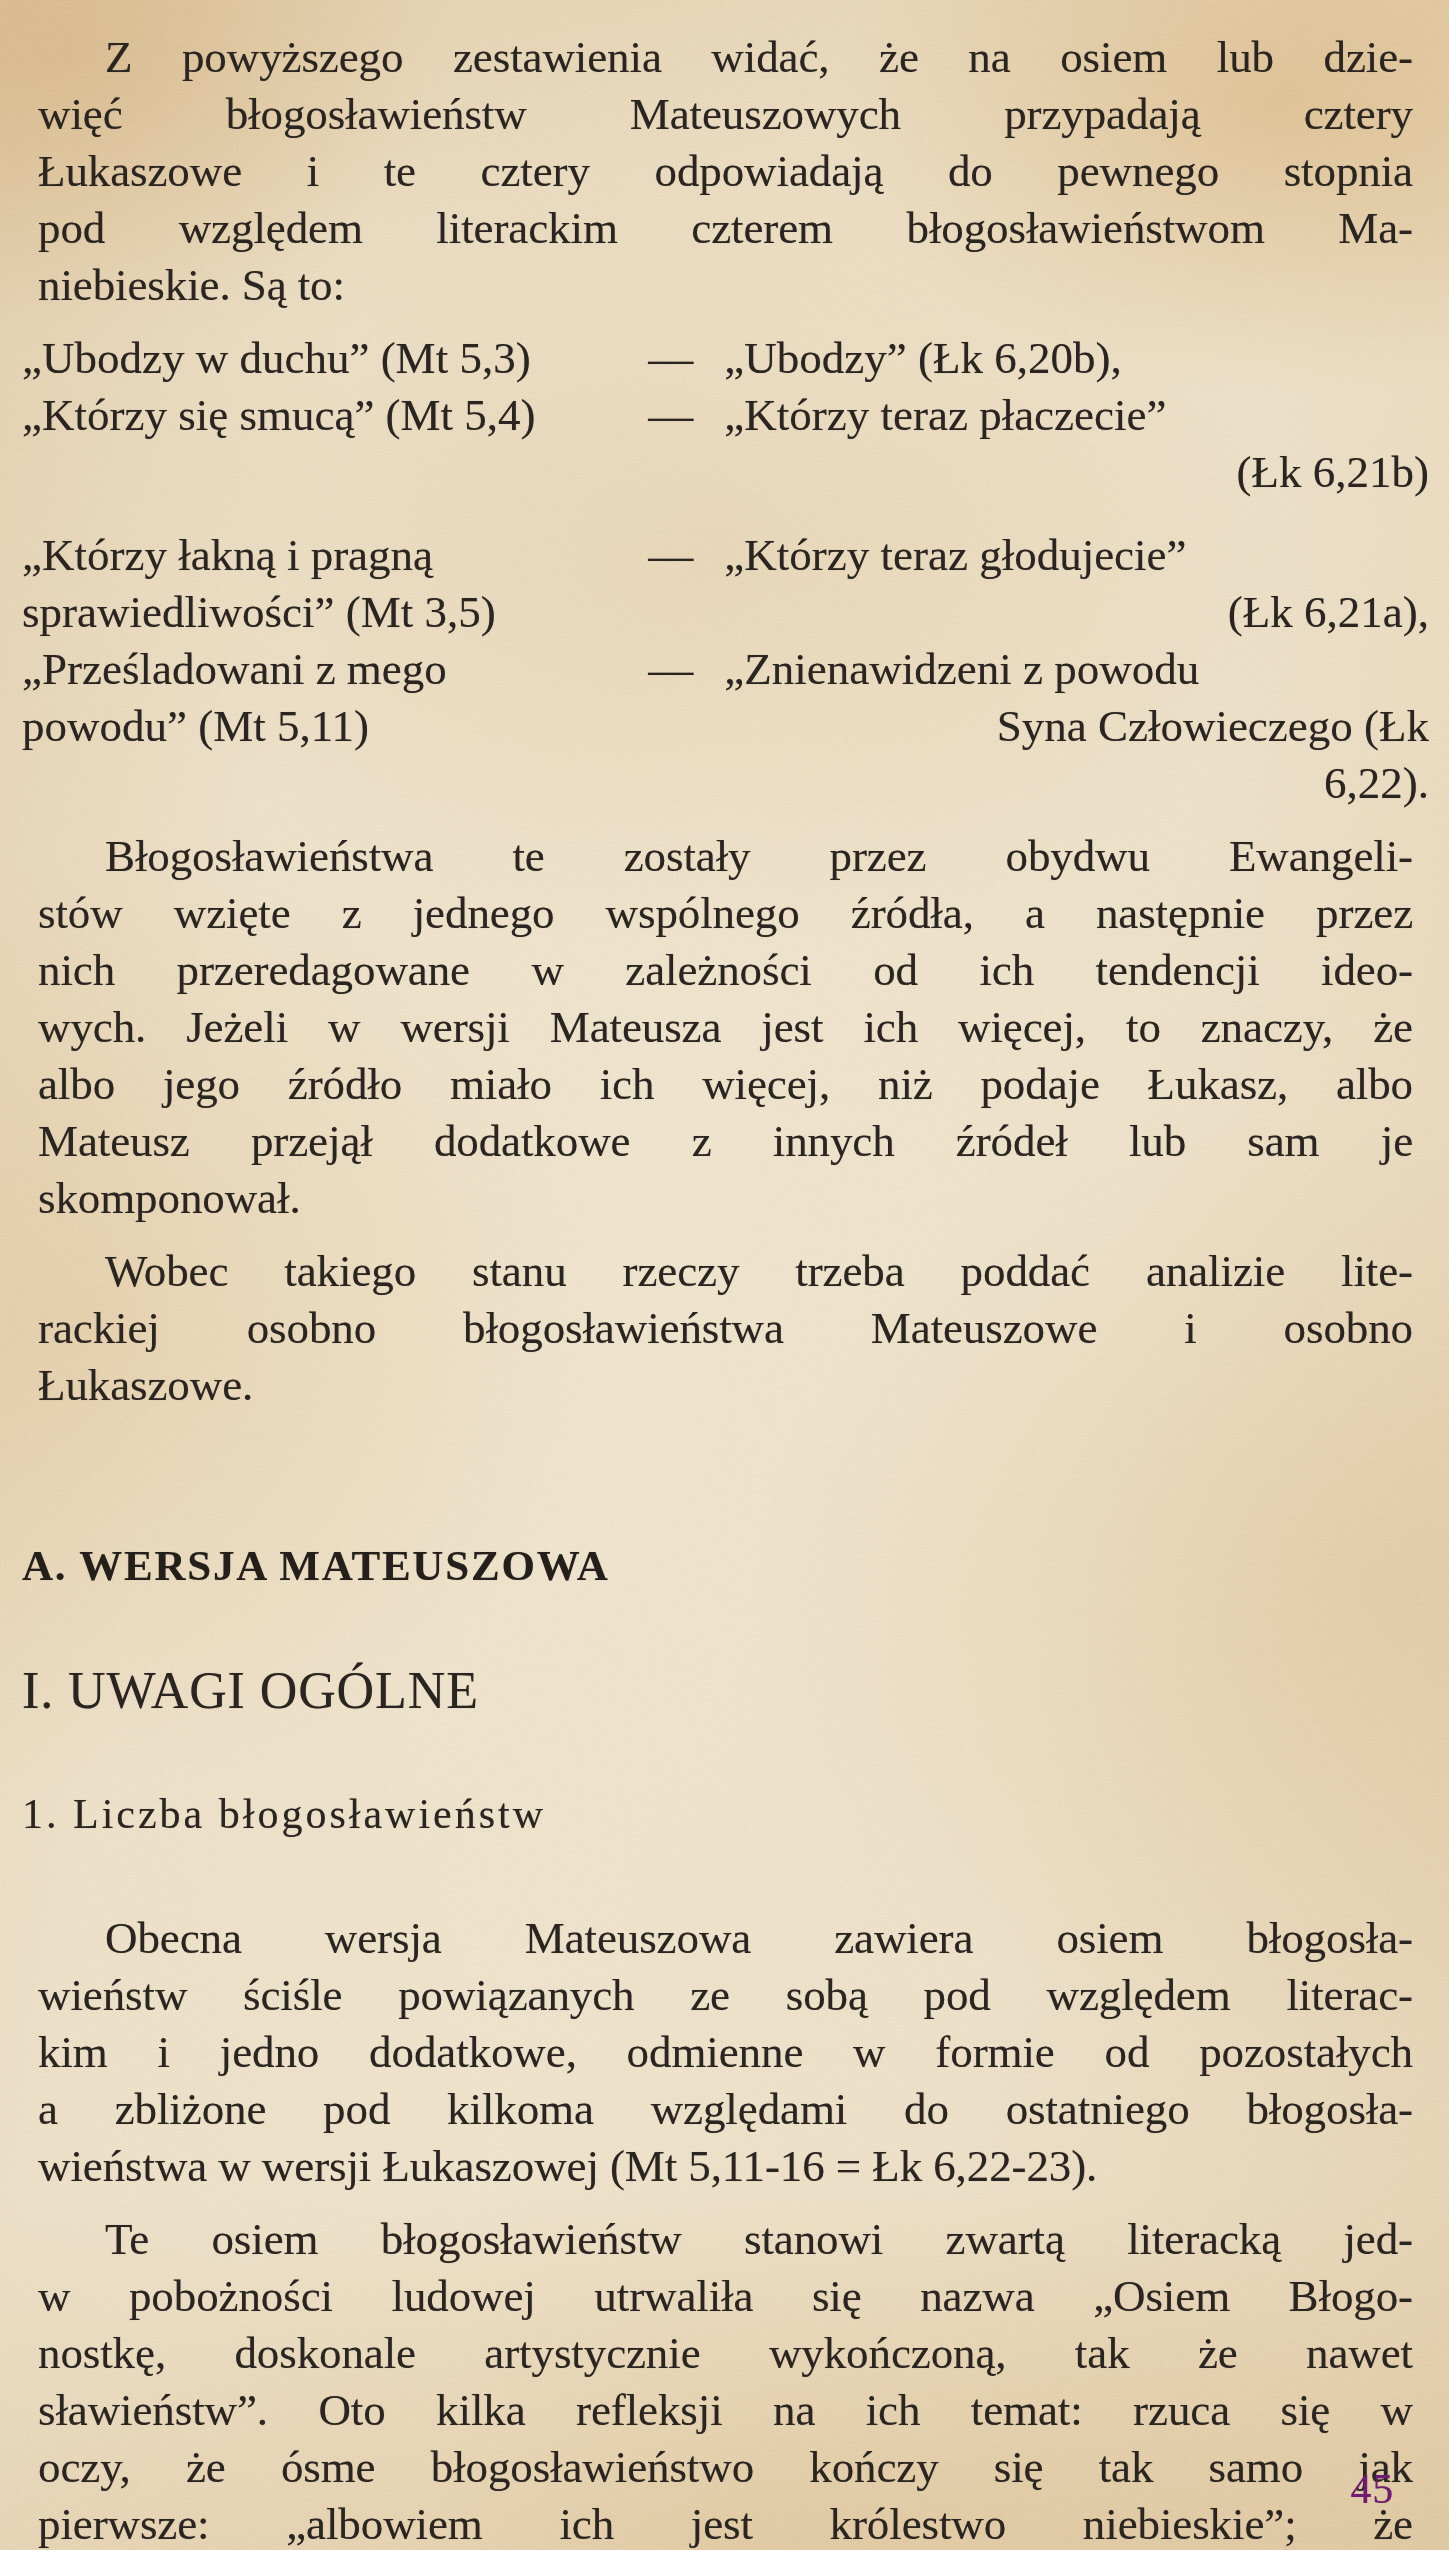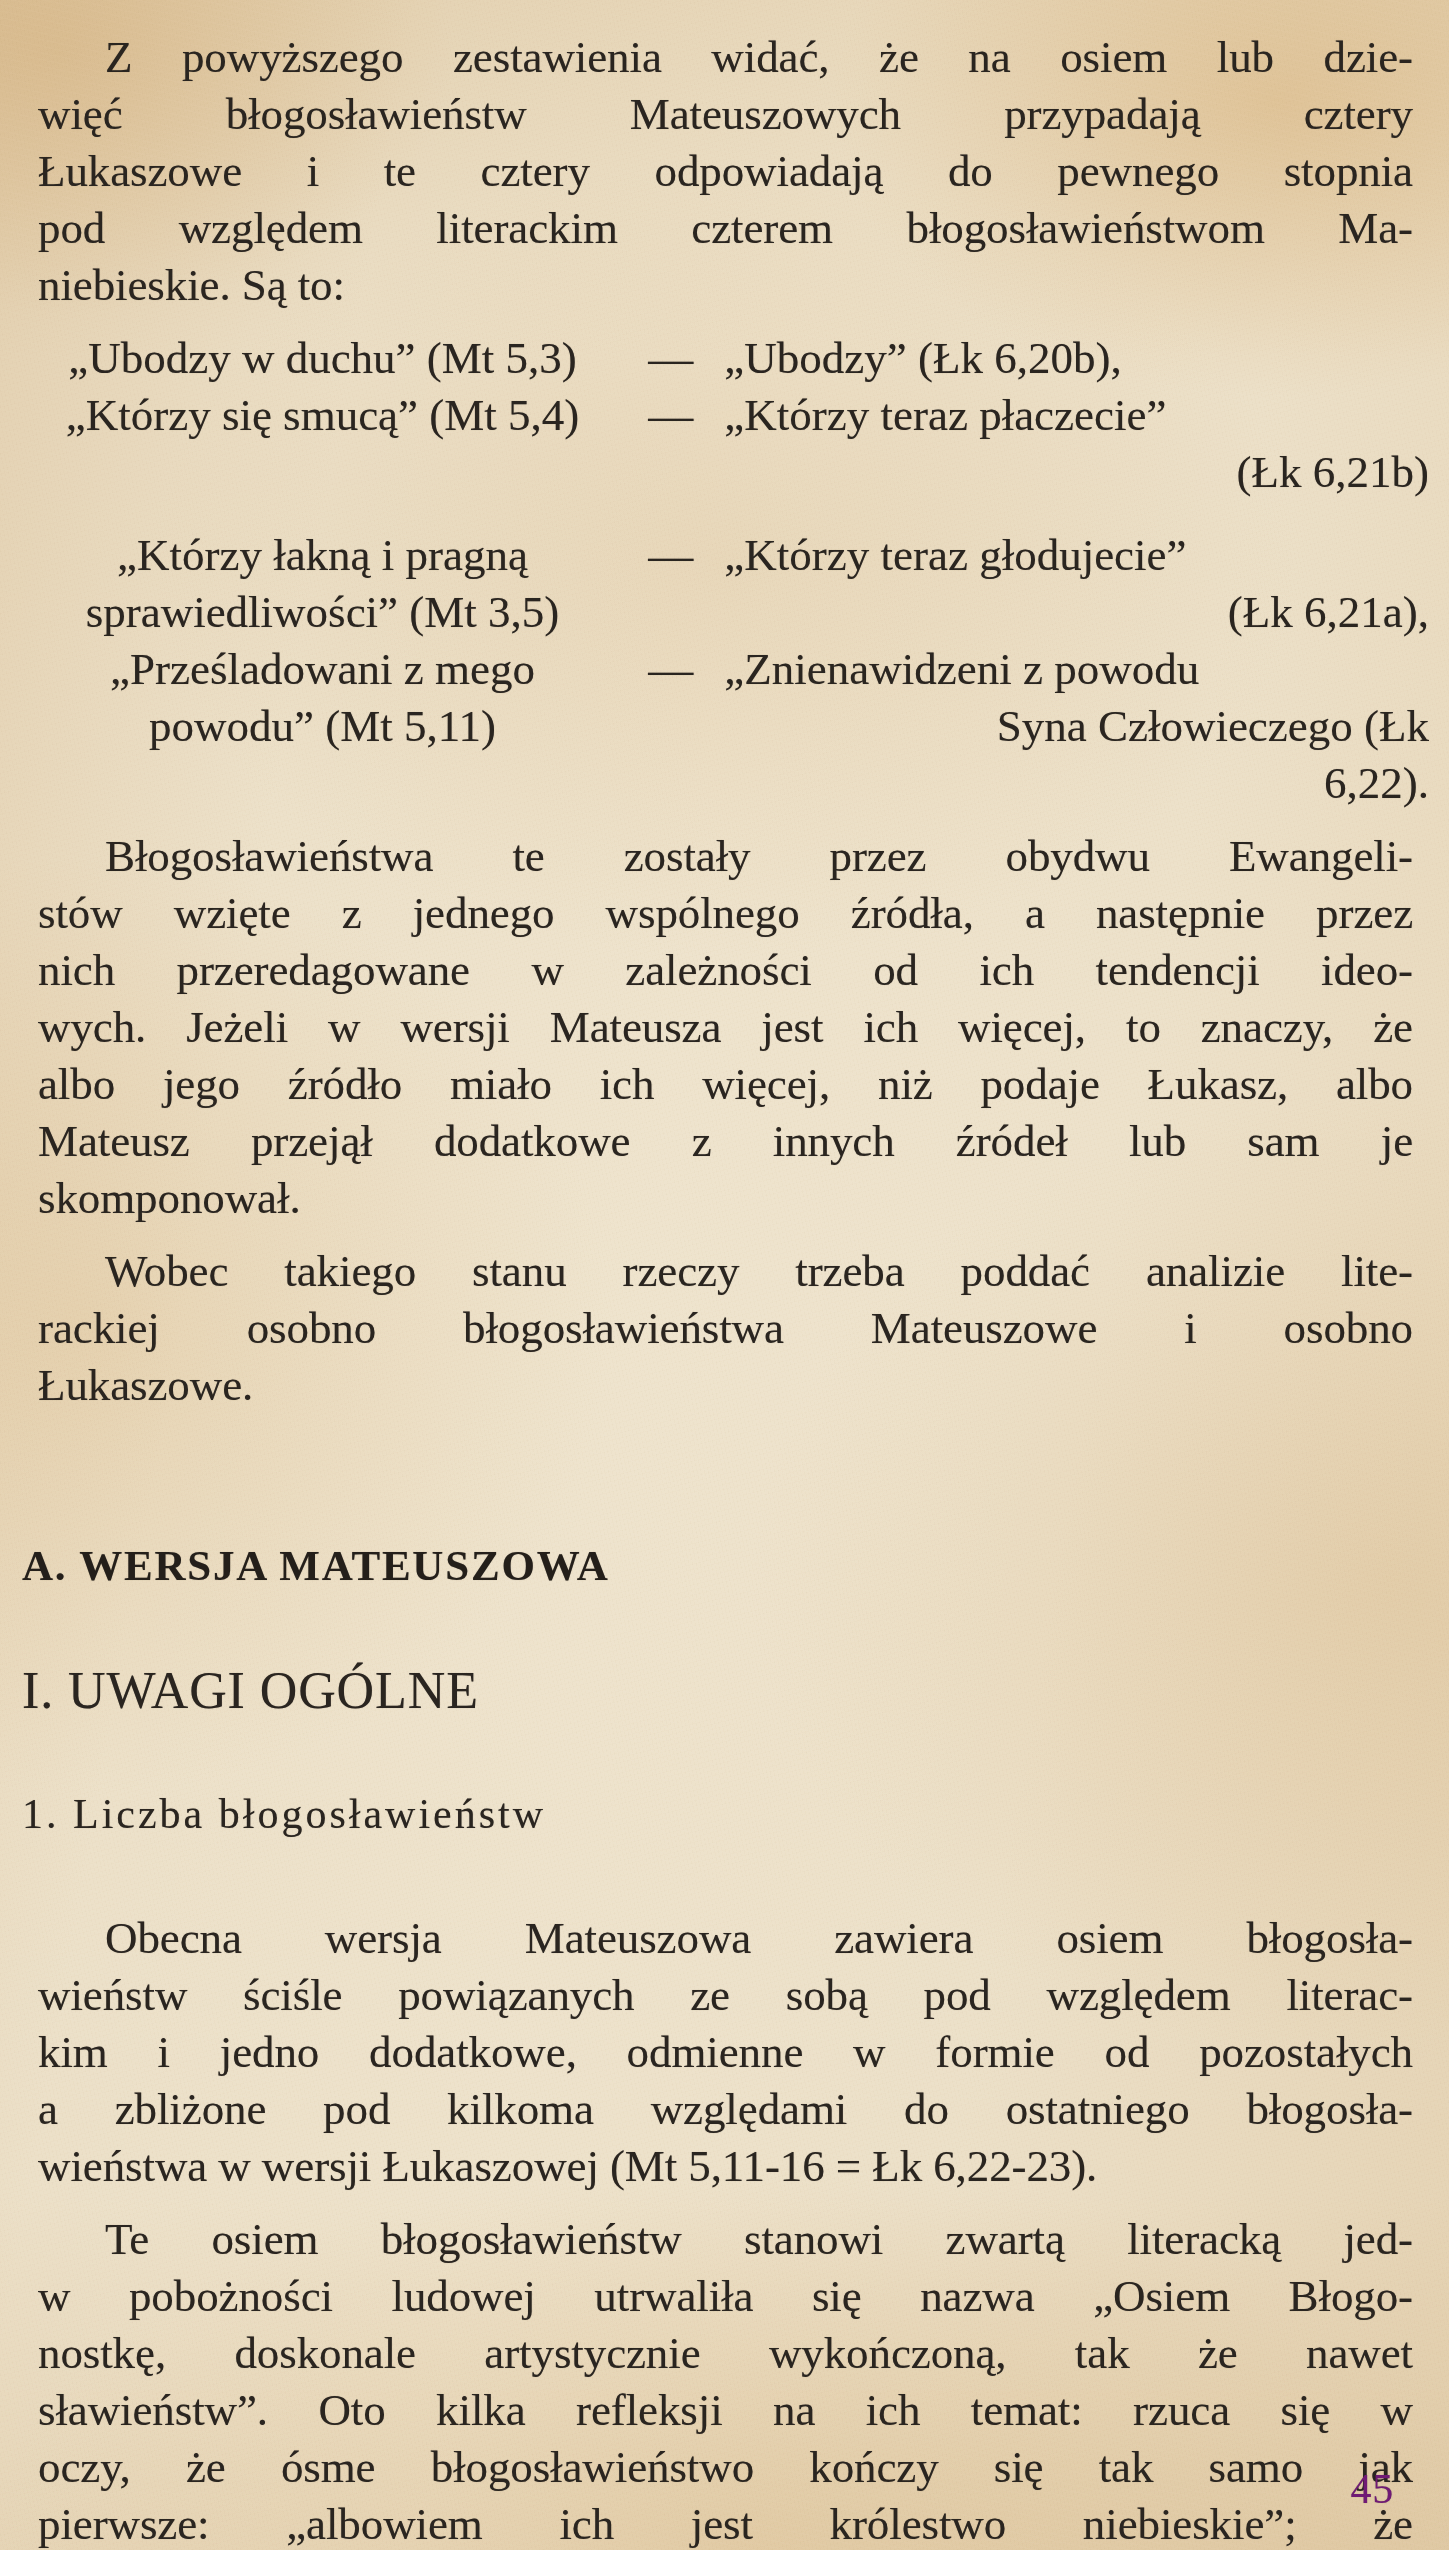--- a/index.html
+++ b/index.html
@@ -96,21 +96,21 @@
     border-collapse: collapse;
     margin: 0;
   }
   .beat-table td {
     padding: 0;
     vertical-align: top;
     font-size: 45px;
     line-height: 57px;
     color: #2a2520;
   }
-  td.col-mt   { width: 601px; padding-right: 4.3px; text-align: center; }
+  td.col-mt   { width: 601px; padding-right: 4.3px; }
   td.col-dash { width: 87px; text-align: center; white-space: nowrap; }
   td.col-lk   { width: auto; padding-left: 10px; }
   .sub { display: block; }
   .sub.indent1 { padding-left: 25px; text-align: right; }
   .spacer-row td { height: 26px; line-height: 26px; font-size: 0.7px; }
 
   
   h2.head-a {
     margin: 0;
     font-size: 43px;

